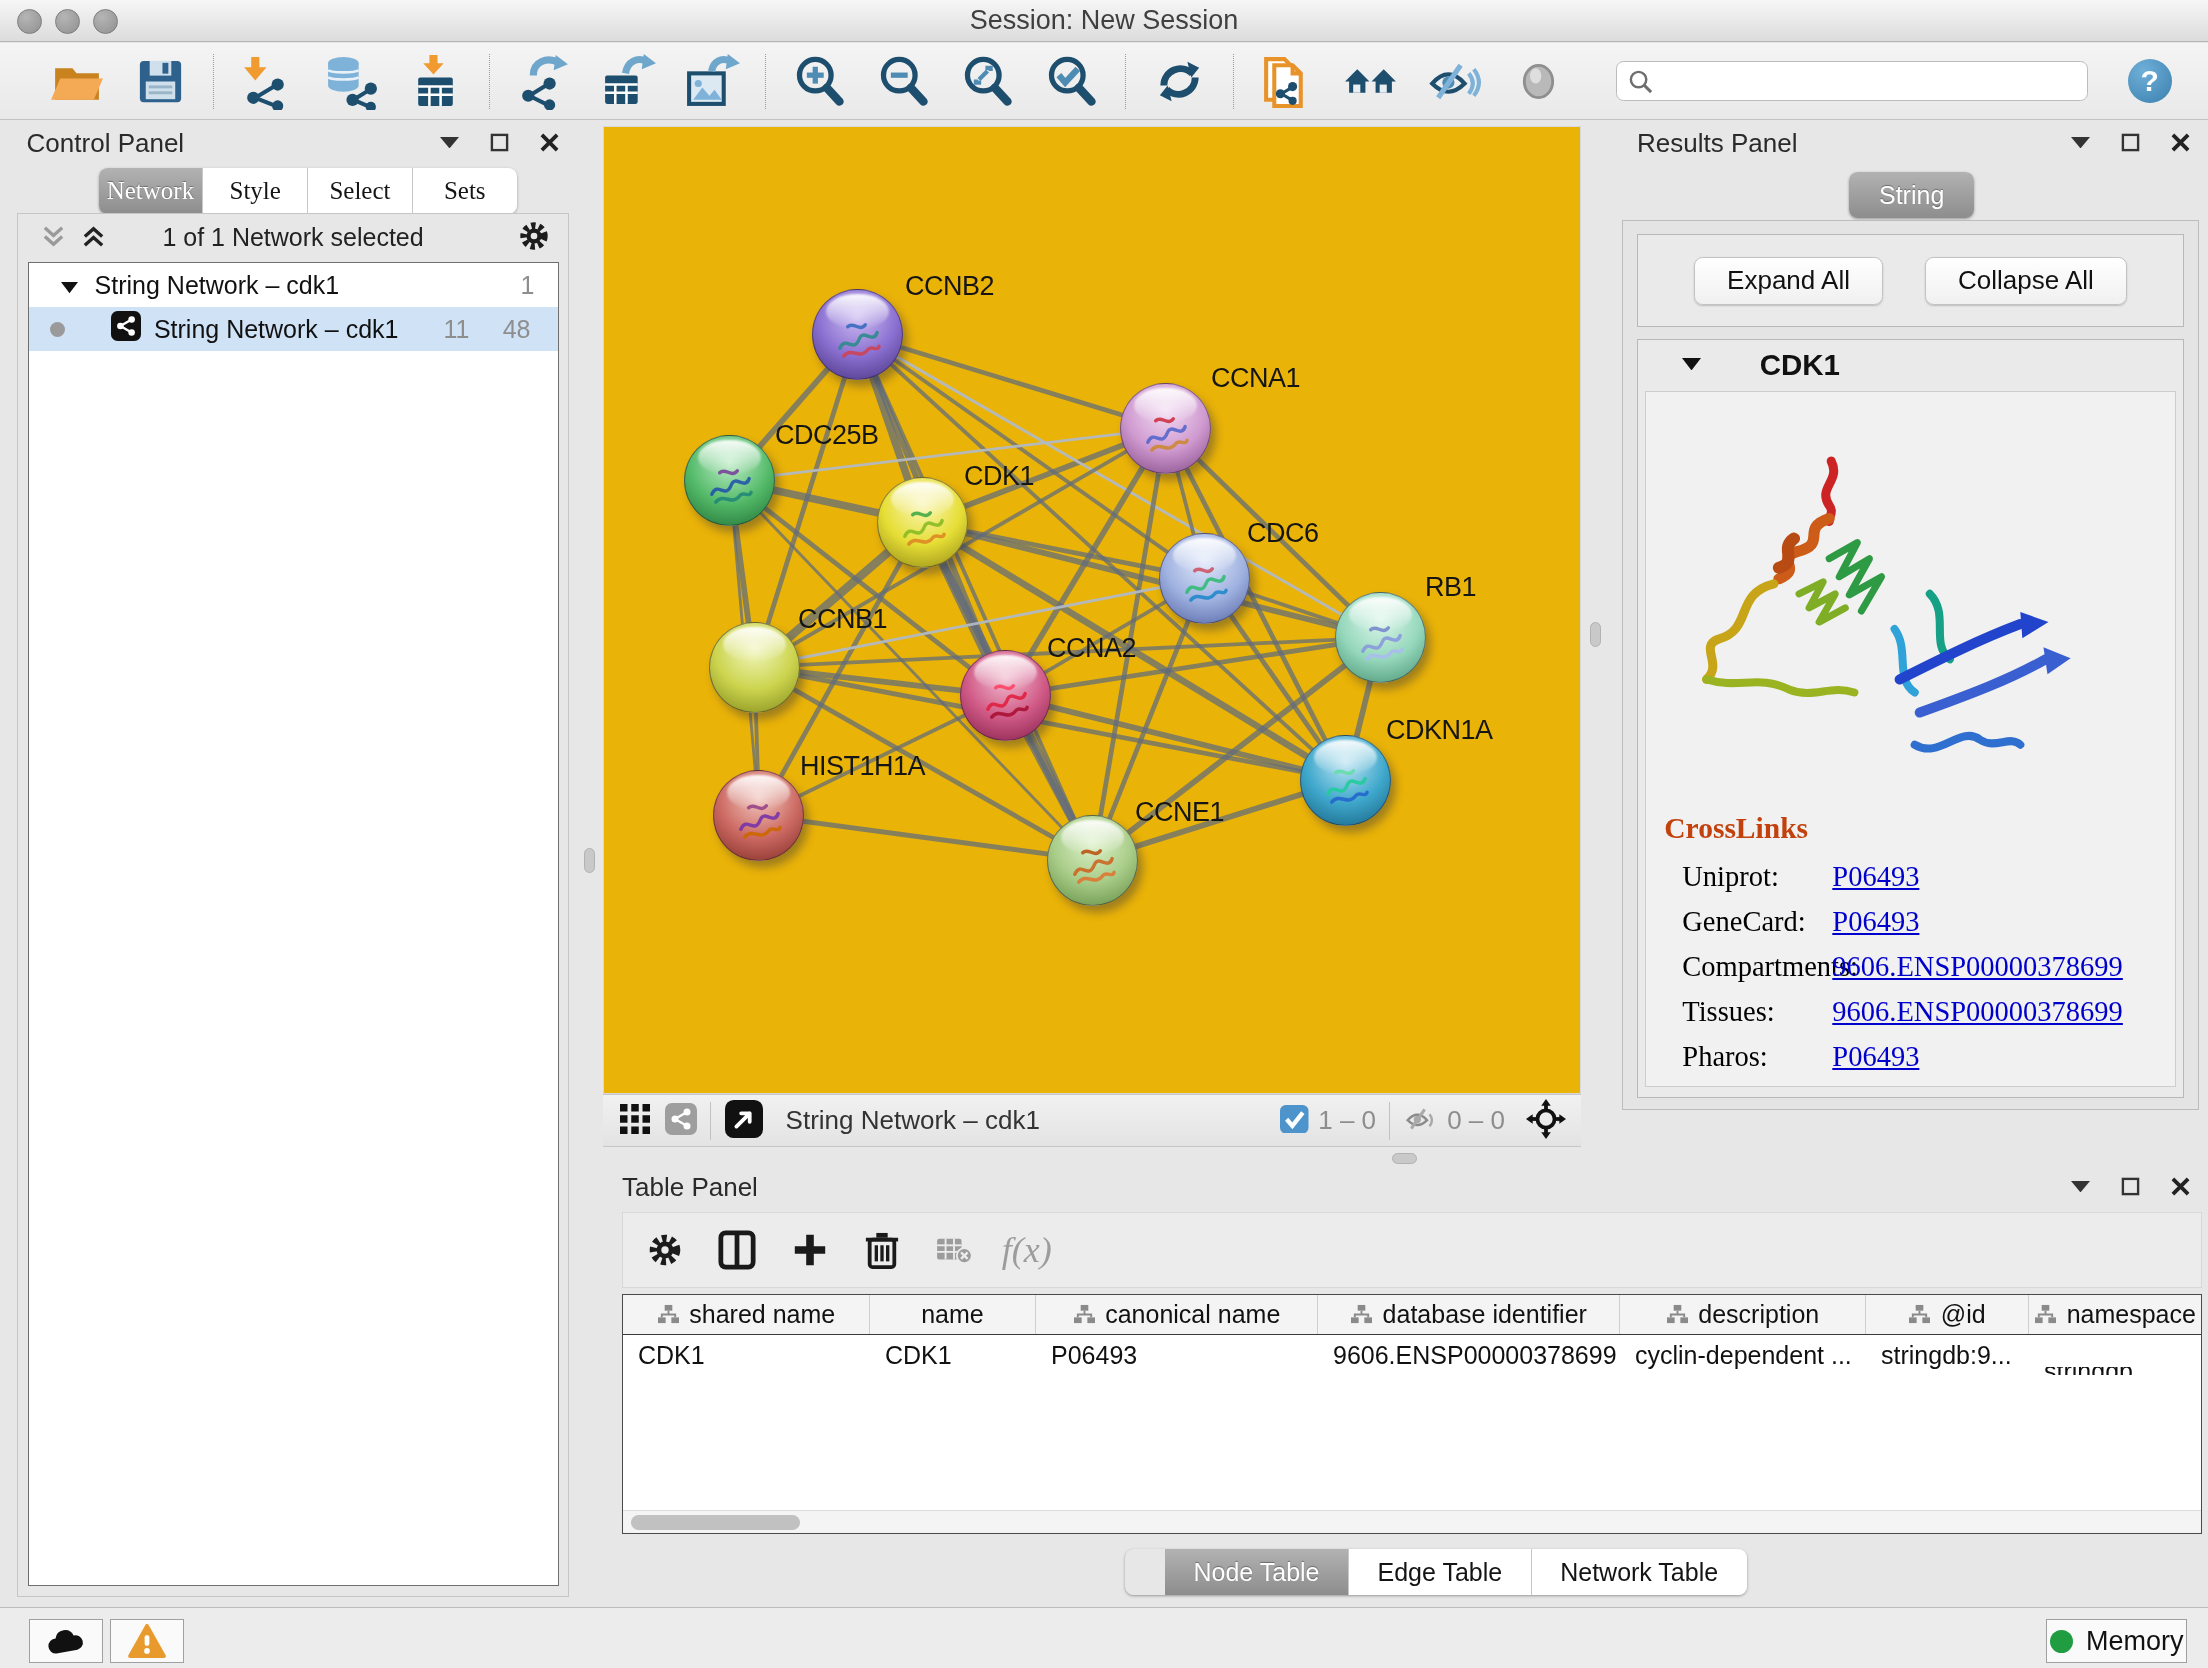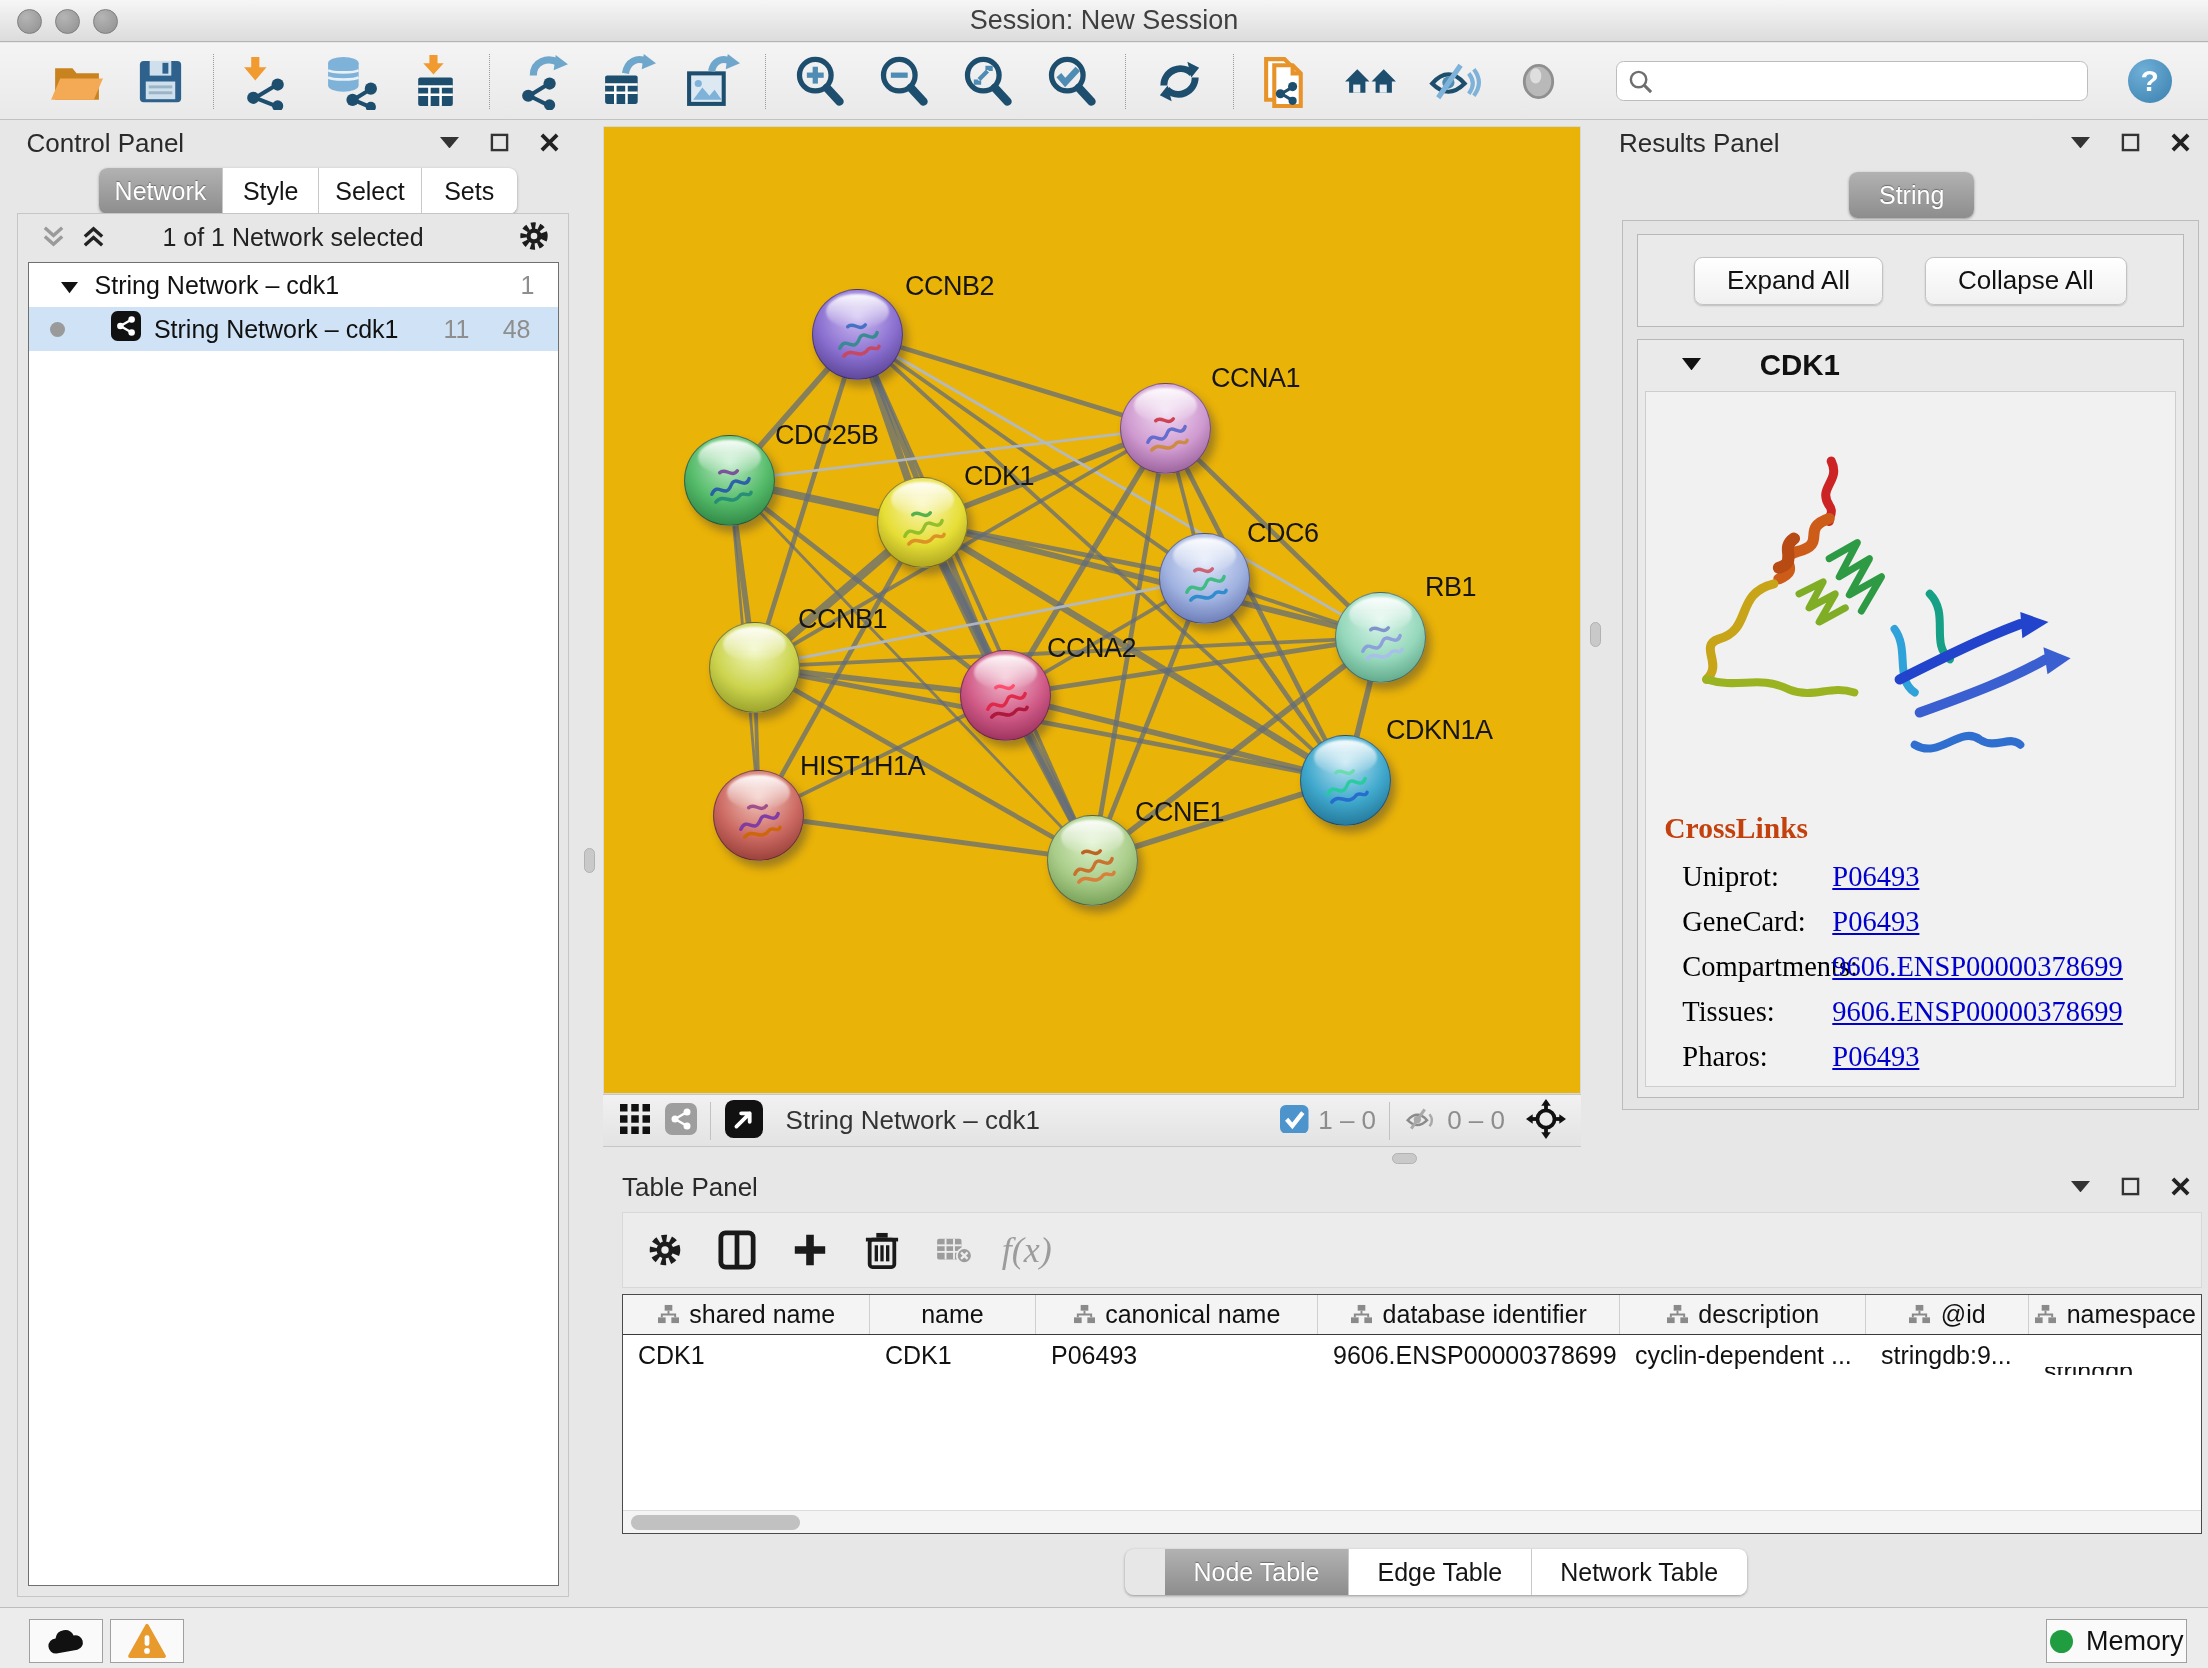--- a/index.html
+++ b/index.html
@@ -37,21 +37,21 @@
 
   .segtabs { display:flex; border-radius:8.6px; overflow:hidden; box-shadow:0 1px 2.9px rgba(0,0,0,.35); }
   .segtab { height:46px; background:#fff; color:#141414; font-size:25px; display:flex;
     align-items:center; justify-content:center; border-left:1px solid #c9c9c9; padding:0 25px; }
   .segtab:first-child { border-left:none; }
   .segtab.sel { background:linear-gradient(#b2b2b2,#8d8d8d); color:#fff; text-shadow:0 -1px 1px rgba(0,0,0,.35); }
 
   
   .control-panel { position:absolute; left:7.6px; top:126px; width:569px; height:1480px; }
   .cp-tabs { position:absolute; left:91px; top:42px; width:418px; }
-  .cp-tabs .segtab { flex:1; padding:16px; }
+  .cp-tabs .segtab { flex:1; padding:8px;font-family:Liberation Serif, serif; }
   .cp-area { position:absolute; left:9.5px; top:87px; right:7.6px; bottom:9.5px;
     border:1px solid #c6c6c6; background:#e7e7e7; }
   .cp-selector { position:absolute; left:0; top:3.8px; right:0; height:40px; display:flex; align-items:center; }
   .cp-selector .seltext { position:absolute; left:0; right:0; text-align:center; font-size:25px; color:#222; }
   .cp-tree { position:absolute; left:9.5px; top:48px; right:9.5px; bottom:9.5px;
     background:#fff; border:1.9px solid #6f6f6f; overflow:hidden; }
   .trow { height:44px; display:flex; align-items:center; font-size:25px; color:#111; position:relative; }
   .trow .cnt { color:#8e8e8e; }
 
   
@@ -604,21 +604,21 @@
       <line x1="6" y1="21" x2="13" y2="21" stroke="#111" stroke-width="4"></line>
         <path d="M7 16l-7 5 7 5z" fill="#111"></path>
       <line x1="29" y1="21" x2="36" y2="21" stroke="#111" stroke-width="4"></line>
         <path d="M35 16l7 5-7 5z" fill="#111"></path>
     </svg>
   </span>
 </div>
 
 <div class="results-panel">
   <div class="phead">
-    <span class="ptitle" style="margin-left:8px">Results Panel</span>
+    <span class="ptitle" style="margin-left:26px">Results Panel</span>
     <span class="pctrls">
       <span class="pc">
           <svg width="19" height="11.4" viewBox="0 0 20 12">
             <path d="M0 0h20L10 12z" fill="#333"></path>
           </svg>
         </span>
       <span class="pc">
           <svg width="19" height="19" viewBox="0 0 20 20">
             <rect x="2" y="2" width="16" height="16" fill="none" stroke="#333" stroke-width="2.5"></rect>
           </svg>

